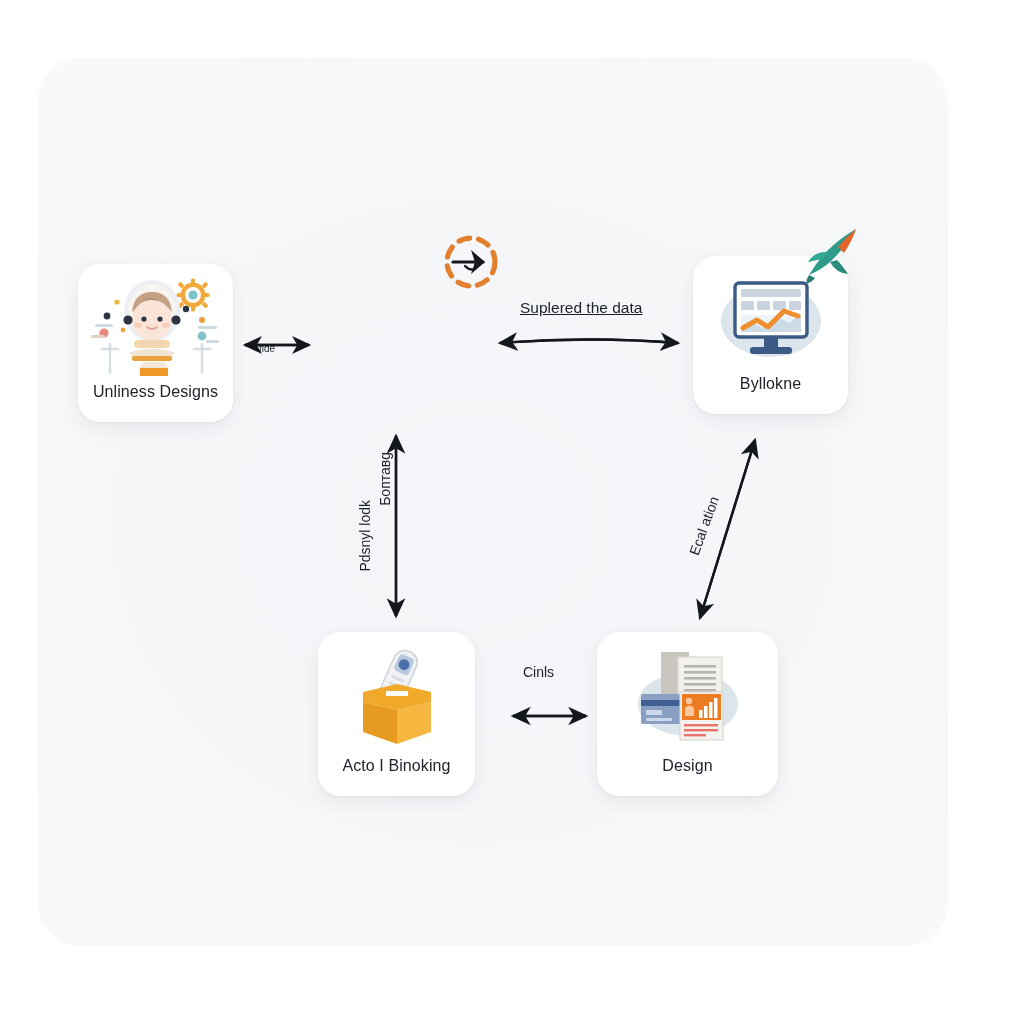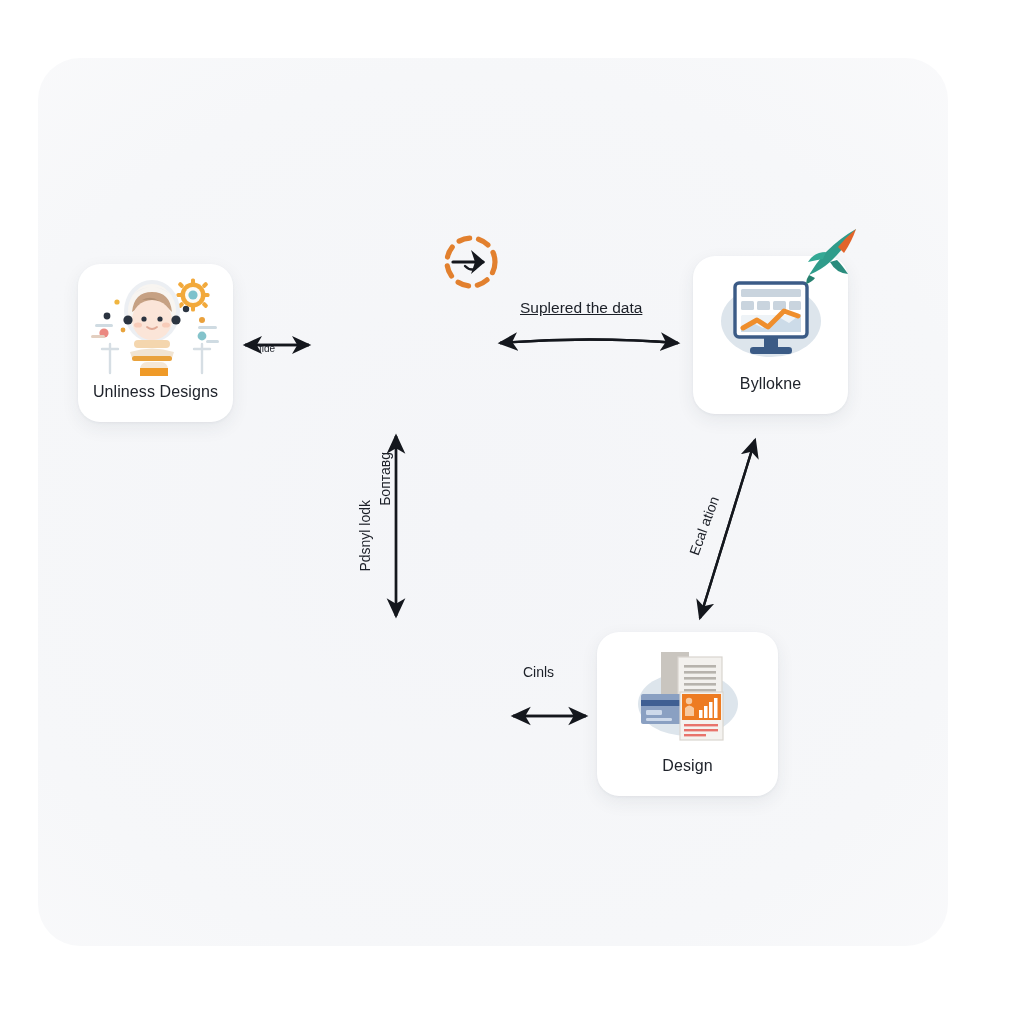--- a/index.html
+++ b/index.html
@@ -242,20 +242,40 @@
         <path d="M29,58 l12,-6 l10,5 l14,-12 l12,7 l12,-9 l0,18 l-60,0Z" fill="#ccdbe8"></path>
         <path d="M31,57 L45,49 L56,56 L72,40 L86,45" stroke="#ef8e2c" stroke-width="5" fill="none" stroke-linecap="round" stroke-linejoin="round"></path>
 
         <rect x="52" y="66" width="14" height="10" fill="#3b5b86"></rect>
         <rect x="38" y="76" width="42" height="7" rx="3.2" fill="#3b5b86"></rect>
       </svg>
     </div>
     <div class="label">Byllokne</div>
   </div>
 
+  <div class="node" id="node-acto">
+    <div class="art">
+      <svg width="112" height="100" viewBox="0 0 112 100" xmlns="http://www.w3.org/2000/svg">
+
+        <g transform="rotate(24 58 33)">
+          <rect x="44" y="2" width="24" height="54" rx="11" fill="#f1f2f4" stroke="#cfd4da" stroke-width="1.6"></rect>
+          <rect x="48" y="7" width="16" height="18" rx="4" fill="#b9c9dd"></rect>
+          <circle cx="56" cy="16" r="5.4" fill="#4b6fa8"></circle>
+          <rect x="49" y="30" width="14" height="3" rx="1.5" fill="#d8dde3"></rect>
+          <rect x="49" y="37" width="14" height="3" rx="1.5" fill="#d8dde3"></rect>
+        </g>
+
+        <path d="M22,44 L56,36 L90,44 L90,54 L56,62 L22,54Z" fill="#f0a92a"></path>
+        <path d="M22,54 L56,62 L56,96 L22,84Z" fill="#e69a1f"></path>
+        <path d="M90,54 L56,62 L56,96 L90,84Z" fill="#f5b73f"></path>
+        <path d="M45,43 L67,43 L67,48 L45,48Z" fill="#ffffff"></path>
+      </svg>
+    </div>
+    <div class="label">Acto I Binoking</div>
+  </div>
 
   <div class="node" id="node-design">
     <div class="art">
       <svg width="118" height="100" viewBox="0 0 118 100" xmlns="http://www.w3.org/2000/svg">
         <ellipse cx="59" cy="56" rx="50" ry="32" fill="#dde5ec"></ellipse>
 
         <rect x="32" y="4" width="28" height="62" fill="#c9c5bf"></rect>
 
         <rect x="49" y="9" width="44" height="60" fill="#f3f1ee" stroke="#d9d5cf" stroke-width="1.2"></rect>
         <g fill="#b7b3ad">

